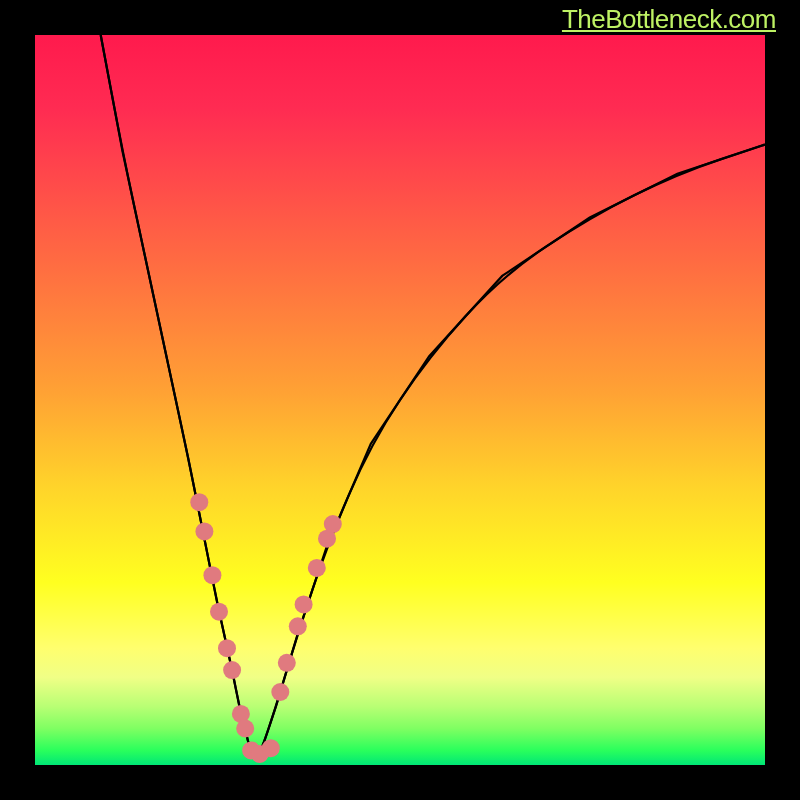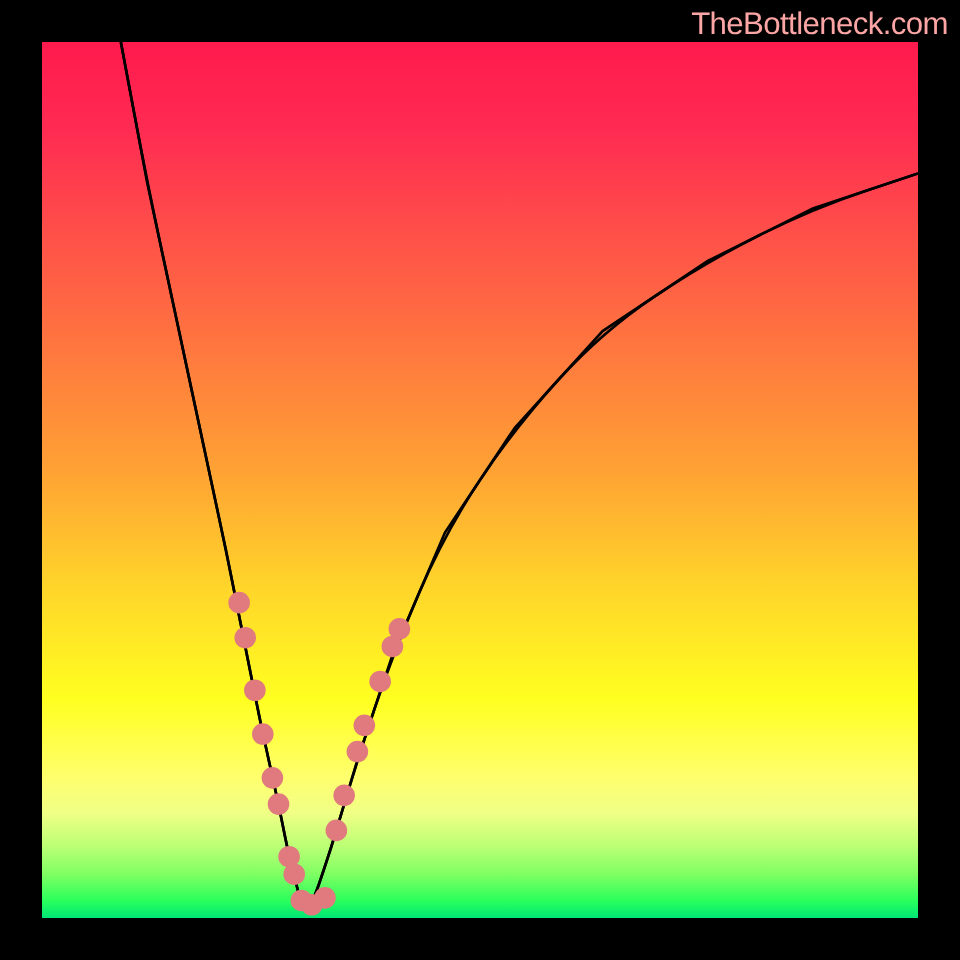--- a/index.html
+++ b/index.html
@@ -13,28 +13,29 @@
   }
   .outer {
     position: relative;
     width: 800px;
     height: 800px;
     background: #000;
   }
   .watermark {
     position: absolute;
     top: 4px;
-    right: 10px;
+    right: 24px;
     font-family: "Arial Narrow", Arial, sans-serif;
     font-size: 26px;
     letter-spacing: -0.5px;
-    color: #fca5a5;
+    color: #bef264;
     z-index: 5;
     user-select: none;
     pointer-events: none;
+    text-decoration: underline;
   }
   .plot-area {
     position: absolute;
     left: 35px;
     top: 35px;
     width: 730px;
     height: 730px;
   }
   .gradient-bg {
     position: absolute;

